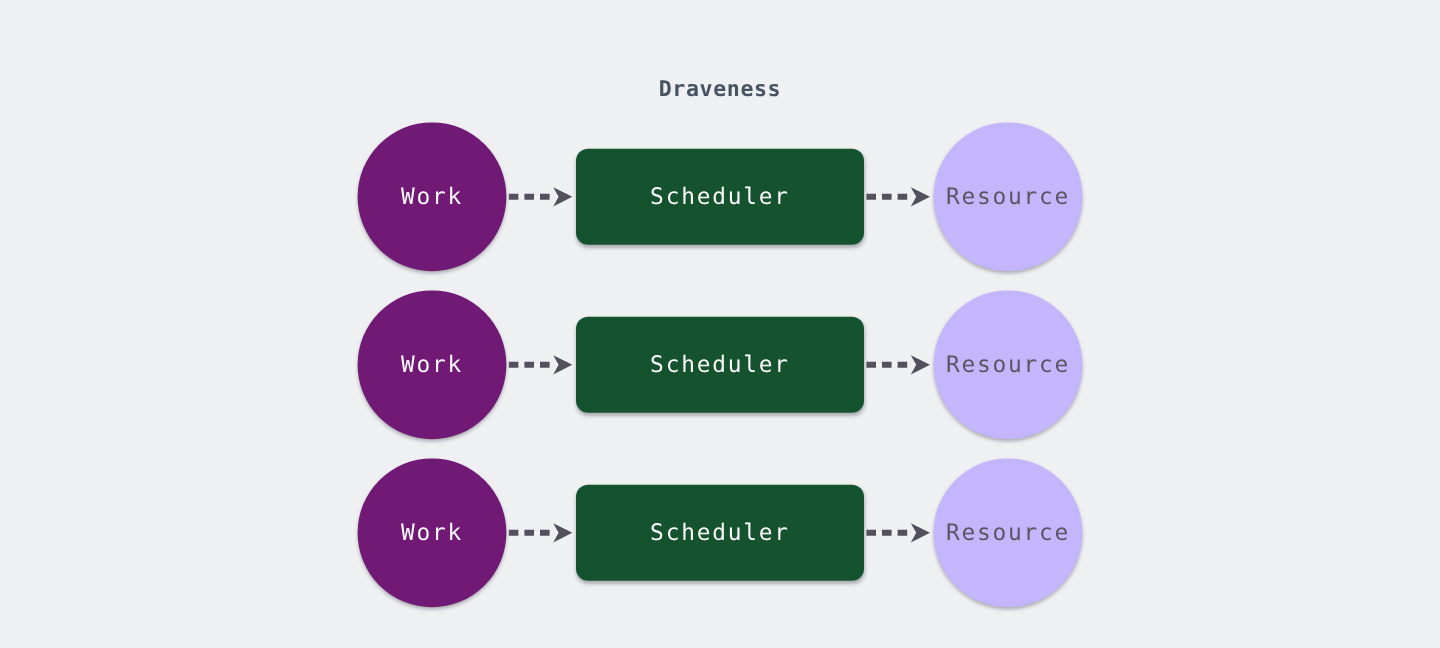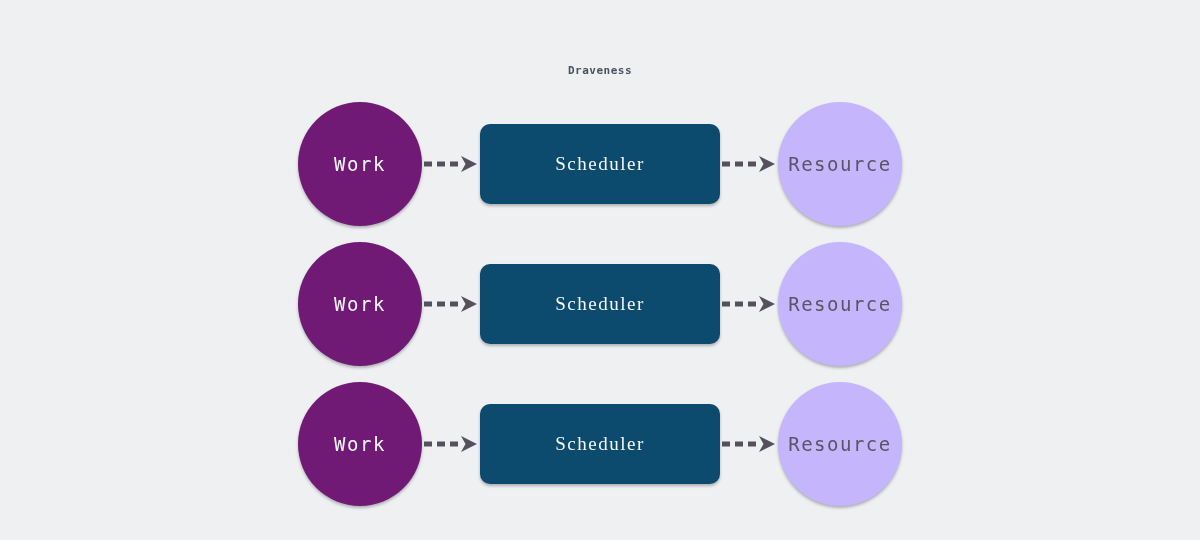--- a/index.html
+++ b/index.html
@@ -28,21 +28,21 @@
     font-weight: 700;
     letter-spacing: 2px;
     color: #5c606c;
   }
   .page-subtitle {
     position: absolute;
     top: 64px;
     left: 0;
     width: 100%;
     text-align: center;
-    font-size: 11px;
+    font-size: 18px;
     font-weight: 700;
     letter-spacing: 0.5px;
     color: #475362;
   }
   .row {
     position: absolute;
     left: 0;
     width: 1200px;
     height: 124px;
   }
@@ -72,22 +72,21 @@
     height: 124px;
     border-radius: 50%;
     background: #c4b5fd;
   }
   .box-scheduler {
     left: 480px;
     top: 22px;
     width: 240px;
     height: 80px;
     border-radius: 10px;
-    background: #0c4a6e;
-    font-family: Liberation Serif, serif;
+    background: #14532d;
   }
   .node-label {
     font-size: 19px;
     font-weight: 500;
     letter-spacing: 1.5px;
   }
   .label-light { color: #f8f9fa; }
   .label-dark  { color: #595663; }
 
   .arrow {

